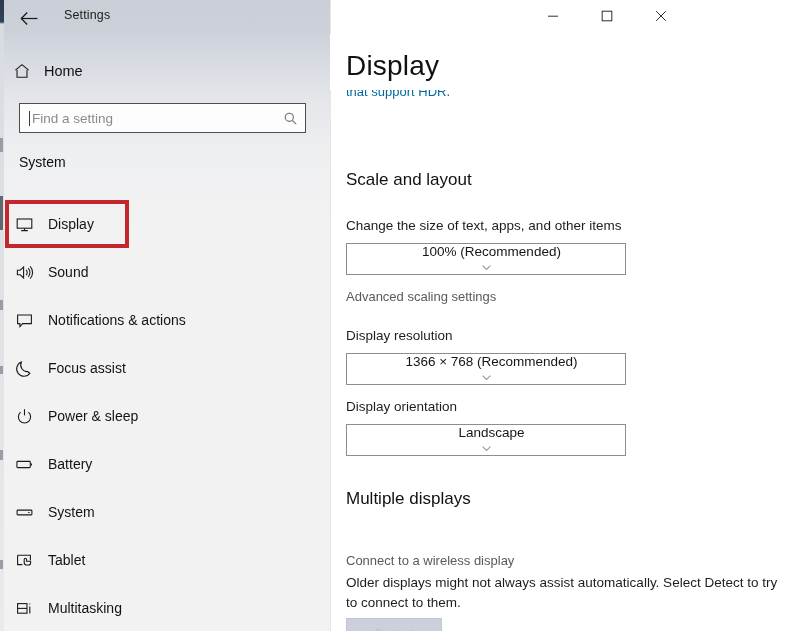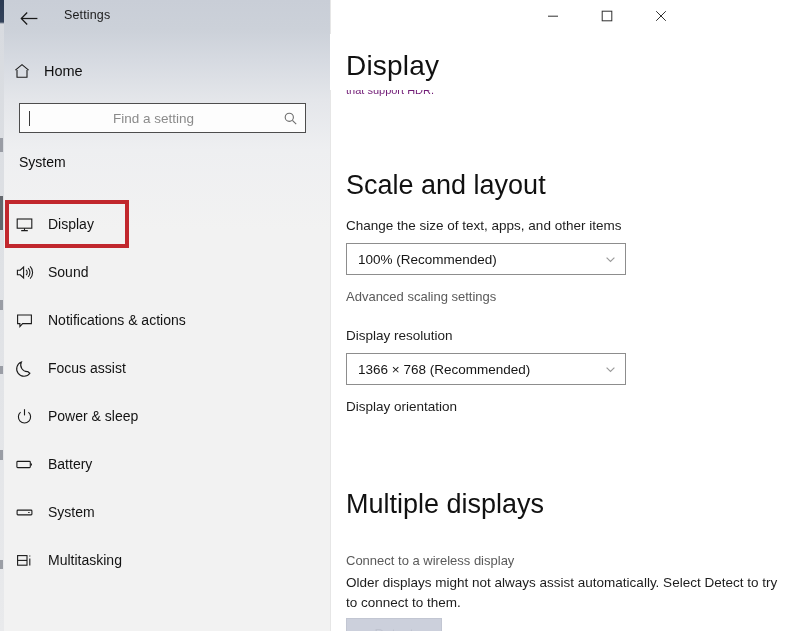--- a/index.html
+++ b/index.html
@@ -29,21 +29,20 @@
     background: linear-gradient(
         180deg,
         #c9ced7 0px,
         #ccd1d9 30px,
         #d6dae1 60px,
         #e4e6ea 100px,
         #eeeff1 150px,
         #f2f2f2 230px,
         #f2f2f2 631px);
     overflow: hidden;
-    text-align: center;
   }
 
   
   #window-left-edge {
     position: absolute;
     left: 0; top: 0;
     width: 4px;
     height: 631px;
     background: linear-gradient(180deg,#2b3a52 0px,#33425a 22px,#d8dbe0 24px,#e9eaec 631px);
     z-index: 40;
@@ -194,22 +193,22 @@
     position: absolute;
     left: 0; top: 0;
     width: 1px; height: 631px;
     background: #e6e6e6;
   }
 
   
   #hdr-clipped-line {
     position: absolute;
     left: 16px; top: 84px;
-    font-size: 11px;
-    color: #701a75;
+    font-size: 13px;
+    color: #0369a1;
     white-space: nowrap;
   }
   #link-hd-color {
     position: absolute;
     left: 16px; top: 112px;
     font-size: 13.5px;
     color: #4c4c4c;
     white-space: nowrap;
   }
 
@@ -227,21 +226,21 @@
     font-size: 28px;
     font-weight: normal;
     color: #111111;
     letter-spacing: .2px;
     z-index: 11;
   }
 
   .section-title {
     position: absolute;
     left: 16px;
-    font-size: 27px;
+    font-size: 17px;
     font-weight: normal;
     color: #111111;
   }
   .field-label {
     position: absolute;
     left: 16px;
     font-size: 13.5px;
     color: #1d1d1d;
     white-space: nowrap;
   }
@@ -260,21 +259,21 @@
     line-height: 20px;
     color: #1d1d1d;
   }
 
   .combo {
     position: absolute;
     left: 16px;
     width: 280px; height: 32px;
     background: #ffffff;
     border: 1px solid #8d8d8d;
-    display: flex; align-items: center;
+    display: flex; align-items: center; flex-direction: column;
   }
   .combo .combo-val {
     flex: 1;
     font-size: 13.5px;
     color: #151515;
     padding-left: 11px;
     white-space: nowrap;
     overflow: hidden;
   }
   .combo .combo-chev {
@@ -392,20 +391,29 @@
       <div class="nav-item">
         <span class="nav-ico">
           <svg width="19" height="19" viewBox="0 0 19 19" fill="none" stroke="currentColor" stroke-width="1.1">
             <rect x="2.1" y="7.1" width="14.8" height="4.8" rx="0.8"></rect>
             <path d="M13.2 9.5 L14.6 9.5"></path>
           </svg>
         </span>
         <span class="nav-lbl">System</span>
       </div>
 
+      <div class="nav-item">
+        <span class="nav-ico">
+          <svg width="19" height="19" viewBox="0 0 19 19" fill="none" stroke="currentColor" stroke-width="1.1">
+            <path d="M2.6 4.2 L15.4 4.2 L15.4 9.2 M2.6 4.2 L2.6 13.6 L7.4 13.6"></path>
+            <path d="M9.2 8.4 L9.2 11.4 A2.6 2.6 0 0 0 11.8 14 L13.6 14 A2 2 0 0 0 15.6 12 L15.6 10.2 L11.6 10.2 L11.6 8.4 A1.2 1.2 0 0 0 9.2 8.4 Z"></path>
+          </svg>
+        </span>
+        <span class="nav-lbl">Tablet</span>
+      </div>
 
       <div class="nav-item">
         <span class="nav-ico">
           <svg width="19" height="19" viewBox="0 0 19 19" fill="none" stroke="currentColor" stroke-width="1.1">
             <rect x="2.6" y="4.6" width="9.4" height="9.6"></rect>
             <path d="M2.6 9.4 L12 9.4"></path>
             <path d="M14.8 4.4 L14.8 5.6 M14.8 7.6 L14.8 14.4"></path>
           </svg>
         </span>
         <span class="nav-lbl">Multitasking</span>
@@ -442,20 +450,28 @@
     <div class="combo" style="top:353px;">
       <span class="combo-val">1366 × 768 (Recommended)</span>
       <span class="combo-chev">
         <svg width="13" height="13" viewBox="0 0 13 13" fill="none" stroke="currentColor" stroke-width="1.2">
             <path d="M2.6 4.6 L6.5 8.4 L10.4 4.6"></path>
           </svg>
       </span>
     </div>
 
     <div class="field-label" style="top:399px;">Display orientation</div>
+    <div class="combo" style="top:424px;">
+      <span class="combo-val">Landscape</span>
+      <span class="combo-chev">
+        <svg width="13" height="13" viewBox="0 0 13 13" fill="none" stroke="currentColor" stroke-width="1.2">
+            <path d="M2.6 4.6 L6.5 8.4 L10.4 4.6"></path>
+          </svg>
+      </span>
+    </div>
 
     <div class="section-title" style="top:489px;">Multiple displays</div>
     <div class="sub-link" style="top:553px;">Connect to a wireless display</div>
     <div class="body-text" style="top:573px;">Older displays might not always assist automatically. Select Detect to try to connect to them.</div>
 
     <div id="detect-button">Detect</div>
   </div>
 
   <div id="titlebar">
     <div id="back-button">

